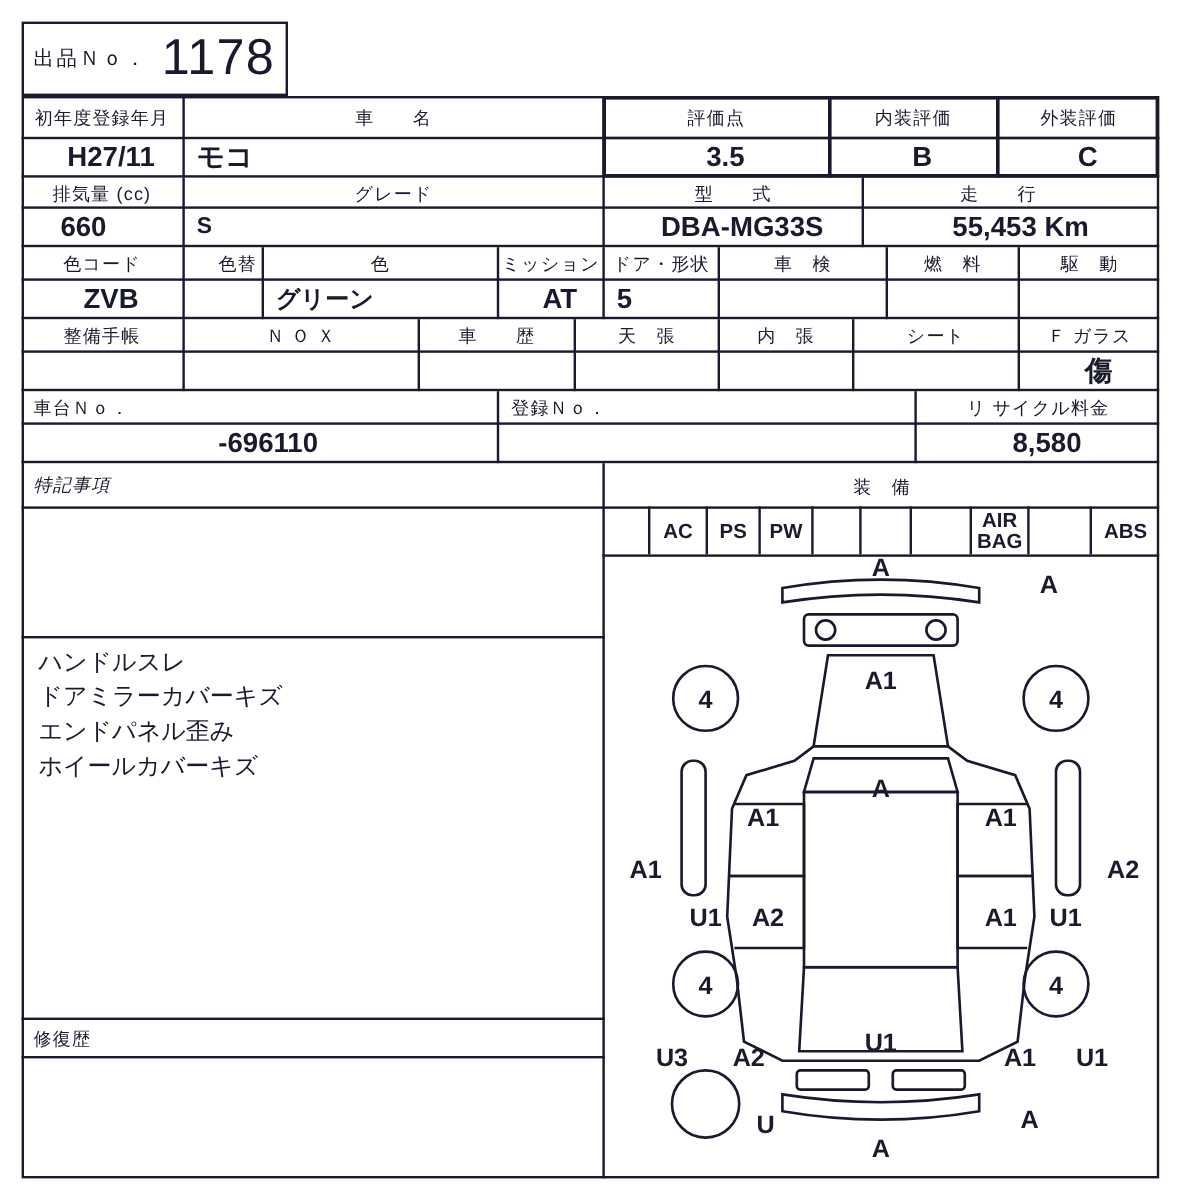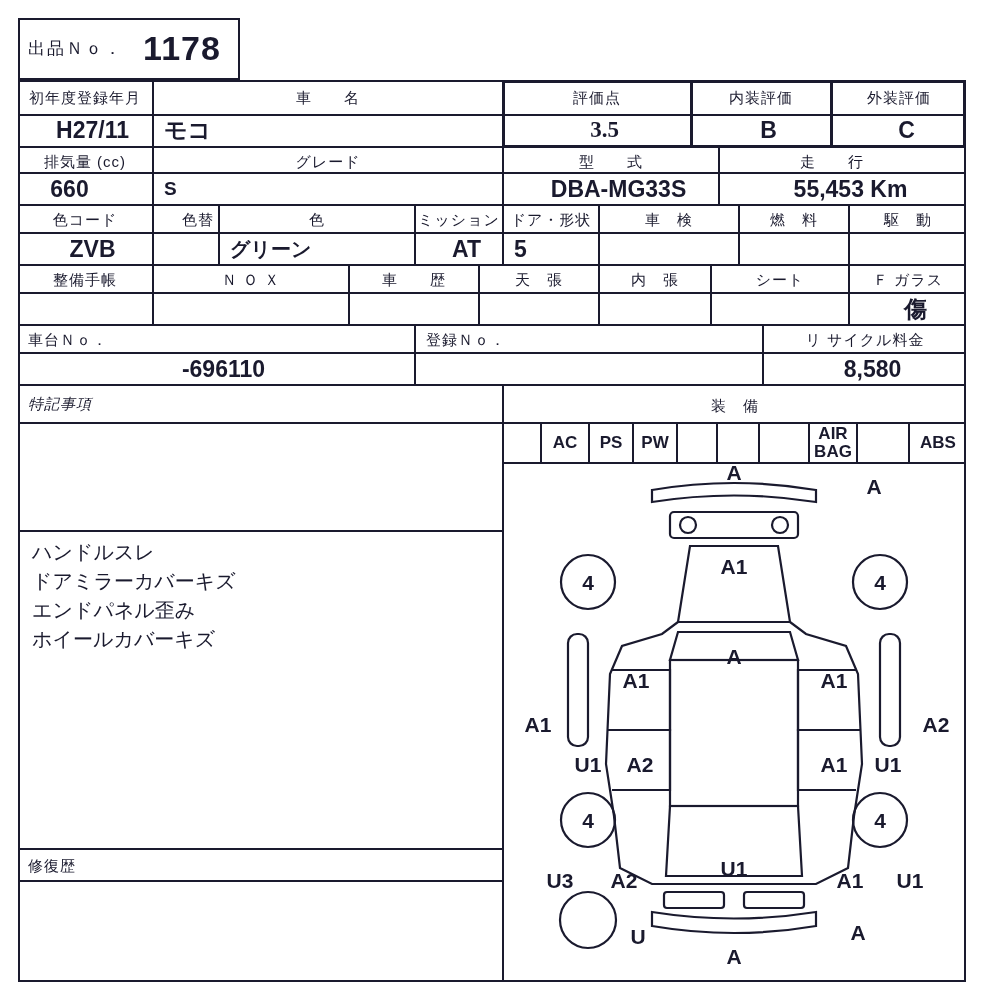--- a/index.html
+++ b/index.html
@@ -5,21 +5,21 @@
   html,body{margin:0;padding:0;background:#ffffff;}
   body{font-family:"Liberation Sans","DejaVu Sans",sans-serif;color:#1a1a2e;}
   #sheet{position:relative;width:1000px;height:1000px;overflow:hidden;background:#fff;}
   .lbl{font-size:15px;letter-spacing:1px;}
   .val{font-size:23px;font-weight:bold;padding-left:15px;}
   .cell{position:absolute;box-sizing:border-box;display:flex;align-items:center;justify-content:center;}
   .bx{position:absolute;box-sizing:border-box;border:2px solid #1a1a2e;}
   .line{position:absolute;background:#1a1a2e;}
   .lft{justify-content:flex-start;padding-left:10px;}
   .ttl-no{font-size:17px;letter-spacing:2px;}
-  .big-no{font-size:34px;font-weight:bold;letter-spacing:1px;}
+  .big-no{font-size:42px;font-weight:normal;letter-spacing:1px;}
   svg{display:block;}
   .cartxt{font-size:21px;font-weight:bold;fill:#1a1a2e;font-family:"Liberation Sans",sans-serif;}
   .eq{font-size:17px;font-weight:bold;}
   .note{font-size:20px;line-height:29px;}
 </style>
 </head>
 <body>
 
 <div id="sheet">
 
@@ -38,21 +38,21 @@
   <div class="line" style="left:830px;top:80px;width:2px;height:68px;"></div>
 
   <div class="cell lbl" style="left:18px;top:82px;width:134px;height:32px;">初年度登録年月</div>
   <div class="cell lbl" style="left:154px;top:82px;width:348px;height:32px;">車　　名</div>
   <div class="cell lbl" style="left:504px;top:82px;width:186px;height:32px;">評価点</div>
   <div class="cell lbl" style="left:692px;top:82px;width:138px;height:32px;">内装評価</div>
   <div class="cell lbl" style="left:832px;top:82px;width:134px;height:32px;">外装評価</div>
 
   <div class="cell val" style="left:18px;top:114px;width:134px;height:32px;">H27/11</div>
   <div class="cell val lft" style="left:154px;top:114px;width:348px;height:32px;">モコ</div>
-  <div class="cell val" style="left:504px;top:114px;width:186px;height:32px;font-family:Liberation Serif, serif;">3.5</div>
+  <div class="cell val" style="left:504px;top:114px;width:186px;height:32px;">3.5</div>
   <div class="cell val" style="left:692px;top:114px;width:138px;height:32px;">B</div>
   <div class="cell val" style="left:832px;top:114px;width:134px;height:32px;">C</div>
 
   <div class="bx" style="left:502px;top:80px;width:464px;height:68px;border-width:3px;"></div>
   <div class="line" style="left:690px;top:80px;width:3px;height:68px;"></div>
   <div class="line" style="left:830px;top:80px;width:3px;height:68px;"></div>
   <div class="line" style="left:502px;top:114px;width:464px;height:2px;"></div>
 
   <div class="line" style="left:18px;top:172px;width:948px;height:2px;"></div>
   <div class="line" style="left:18px;top:204px;width:948px;height:2px;"></div>

